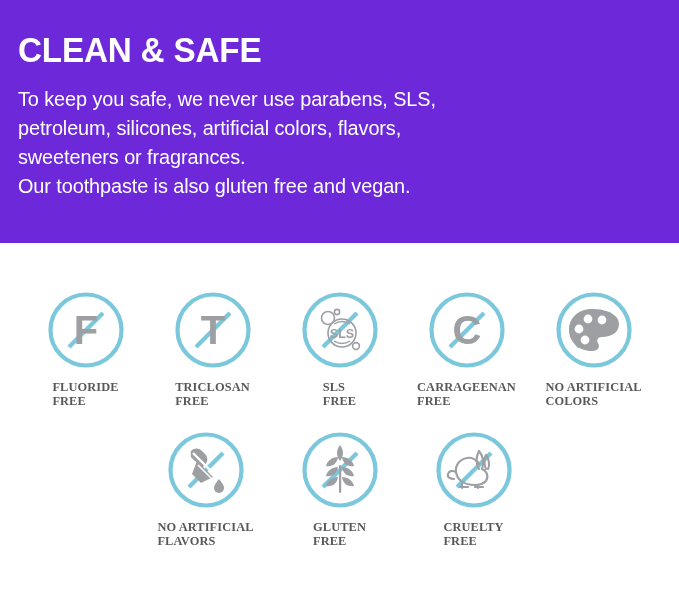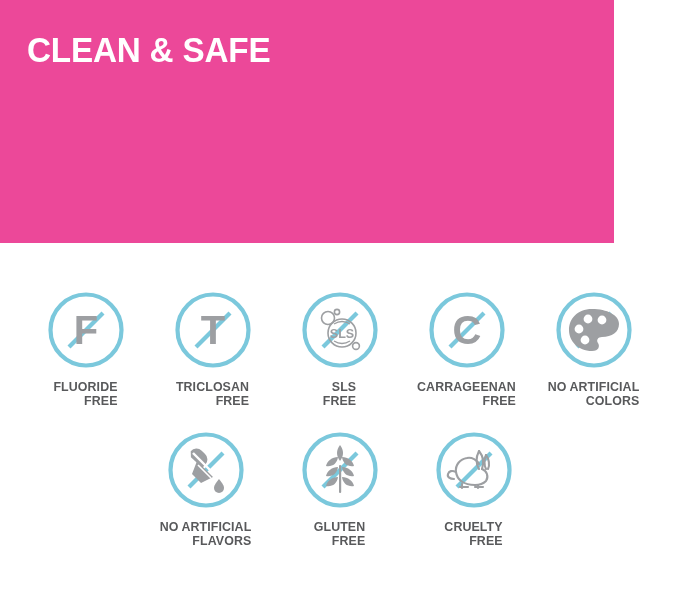--- a/index.html
+++ b/index.html
@@ -5,23 +5,23 @@
   html,body{margin:0;padding:0;}
   body{
     width:679px;height:608px;background:#ffffff;overflow:hidden;
     font-family:"Liberation Sans","DejaVu Sans",sans-serif;
     -webkit-font-smoothing:antialiased;
   }
   .page{position:relative;width:679px;height:608px;}
 
   
   .hero{
-    position:absolute;left:0;top:0;width:614px;height:243px;
-    background:#ec4899;box-sizing:border-box;
-    padding:30px 0 0 27px;
+    position:absolute;left:0;top:0;width:679px;height:243px;
+    background:#6d28d9;box-sizing:border-box;
+    padding:30px 0 0 18px;
   }
   .hero-title{
     color:#ffffff;font-size:35px;line-height:40px;font-weight:bold;
     letter-spacing:-0.2px;margin:0 0 14px 0;
     font-family:"Liberation Sans","DejaVu Sans",sans-serif;
     transform:scaleX(0.95);transform-origin:left center;
   }
   .hero-body{margin:0;}
   .hero-line{
     color:#ffffff;font-size:20.5px;line-height:29px;font-weight:400;
@@ -36,32 +36,38 @@
   .row-2{padding-top:22px;}
   .badge{
     width:127px;display:flex;flex-direction:column;align-items:center;
   }
   .row-2 .badge{width:134px;}
   .badge-mark{
     position:relative;width:78px;height:78px;display:block;
   }
   .badge-mark svg{display:block;width:78px;height:78px;}
   .badge-label{
-    margin-top:11px;text-align:right;color:#58595b;
+    margin-top:11px;text-align:left;color:#58595b;
     font-size:12.4px;line-height:14.4px;font-weight:bold;
-    letter-spacing:0.1px;text-transform:uppercase;white-space:pre-line;
+    letter-spacing:0.1px;text-transform:uppercase;white-space:pre-line;font-family:Liberation Serif, serif;
   }
 </style>
 </head>
 <body>
 
 <div class="page">
 
   <section class="hero">
     <h1 class="hero-title">CLEAN &amp; SAFE</h1>
+    <div class="hero-body">
+      <div class="hero-line">To keep you safe, we never use parabens, SLS,</div>
+      <div class="hero-line">petroleum, silicones, artificial colors, flavors,</div>
+      <div class="hero-line">sweeteners or fragrances.</div>
+      <div class="hero-line">Our toothpaste is also gluten free and vegan.</div>
+    </div>
   </section>
 
   <section class="badges">
     <div class="badge-row row-1">
         <div class="badge">
           <span class="badge-mark">
             <svg viewBox="0 0 78 78" xmlns="http://www.w3.org/2000/svg">
               <path d="M22 56 L56 22" stroke="#7bc8dc" stroke-width="4.2" stroke-linecap="butt" fill="none"></path>
               <circle cx="39" cy="39" r="35.5" fill="none" stroke="#7bc8dc" stroke-width="4.2"></circle>
               <text x="39" y="39" text-anchor="middle" dominant-baseline="central" font-family="Liberation Sans, sans-serif" font-size="40" font-weight="bold" fill="#9d9fa2">F</text>

